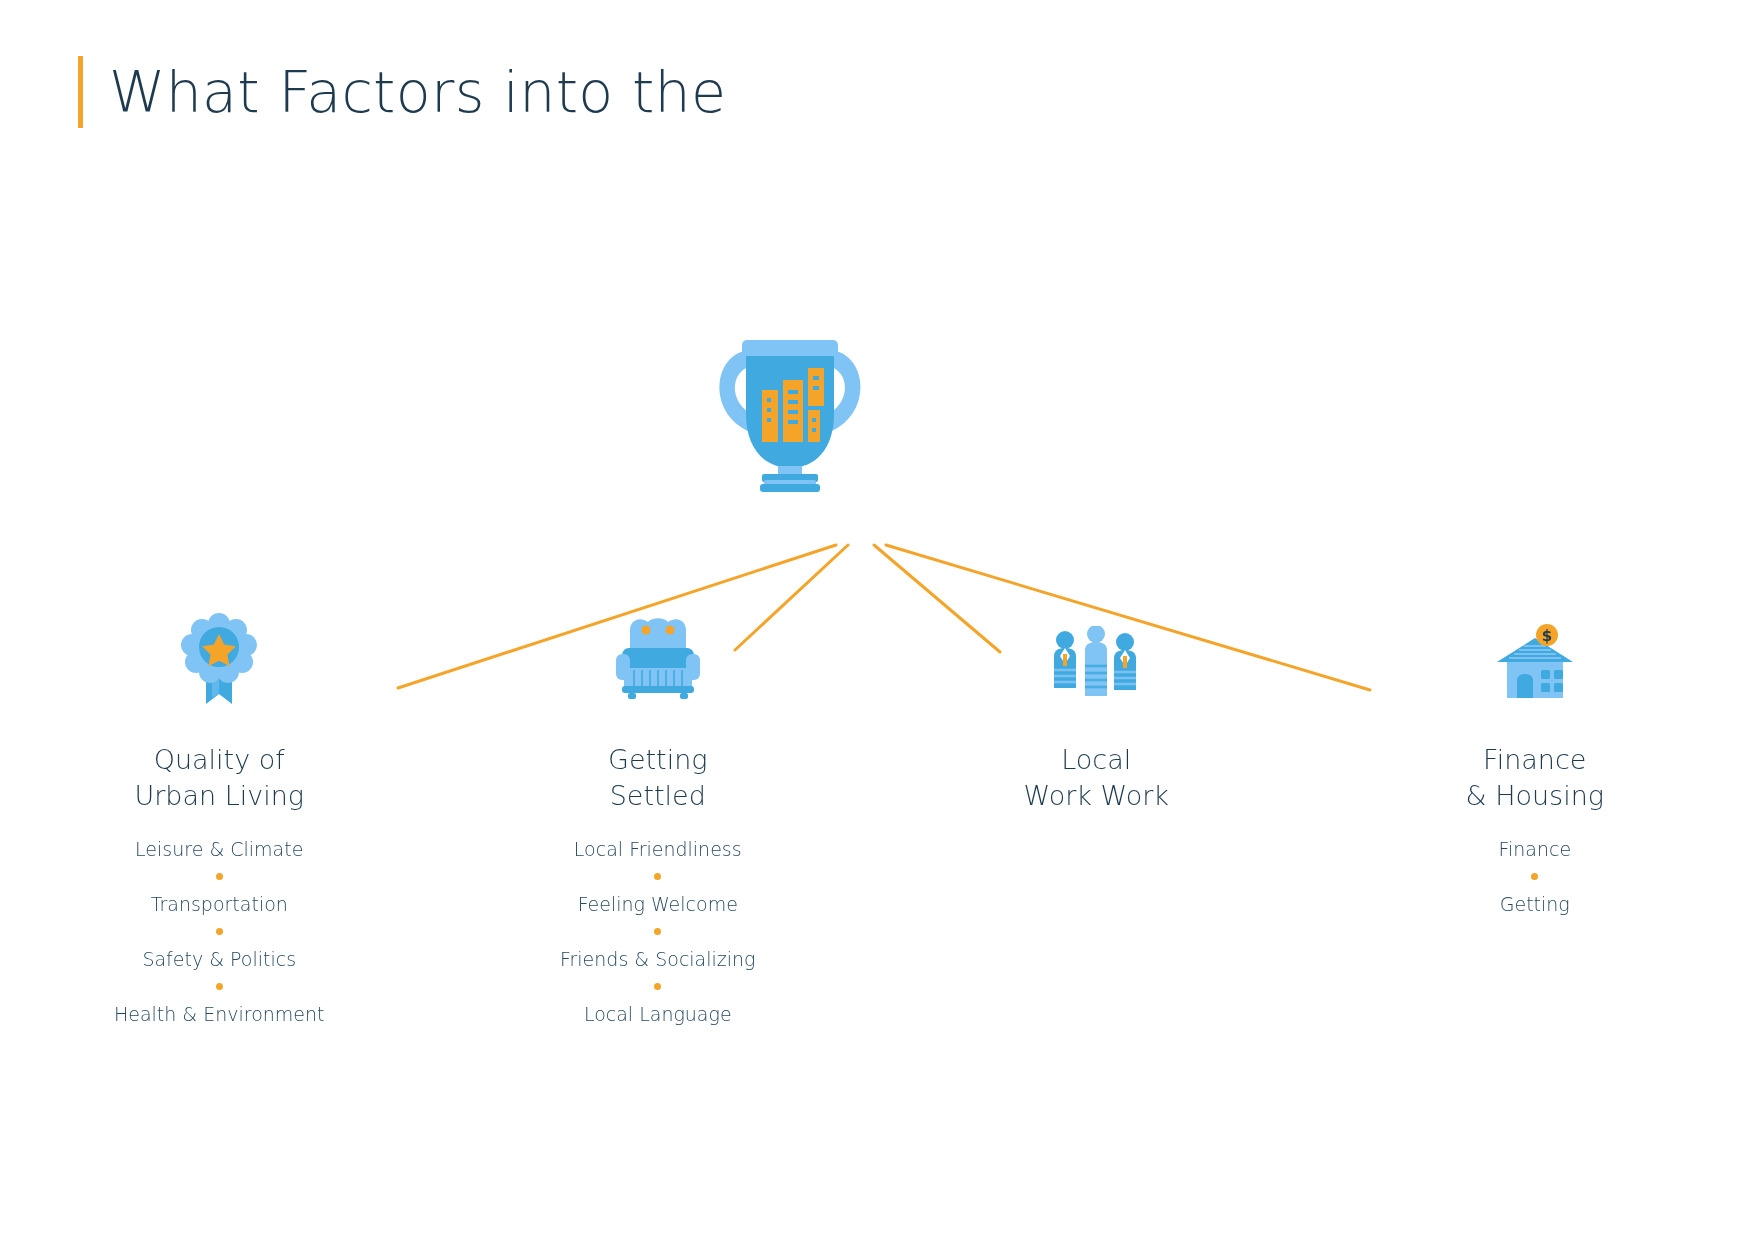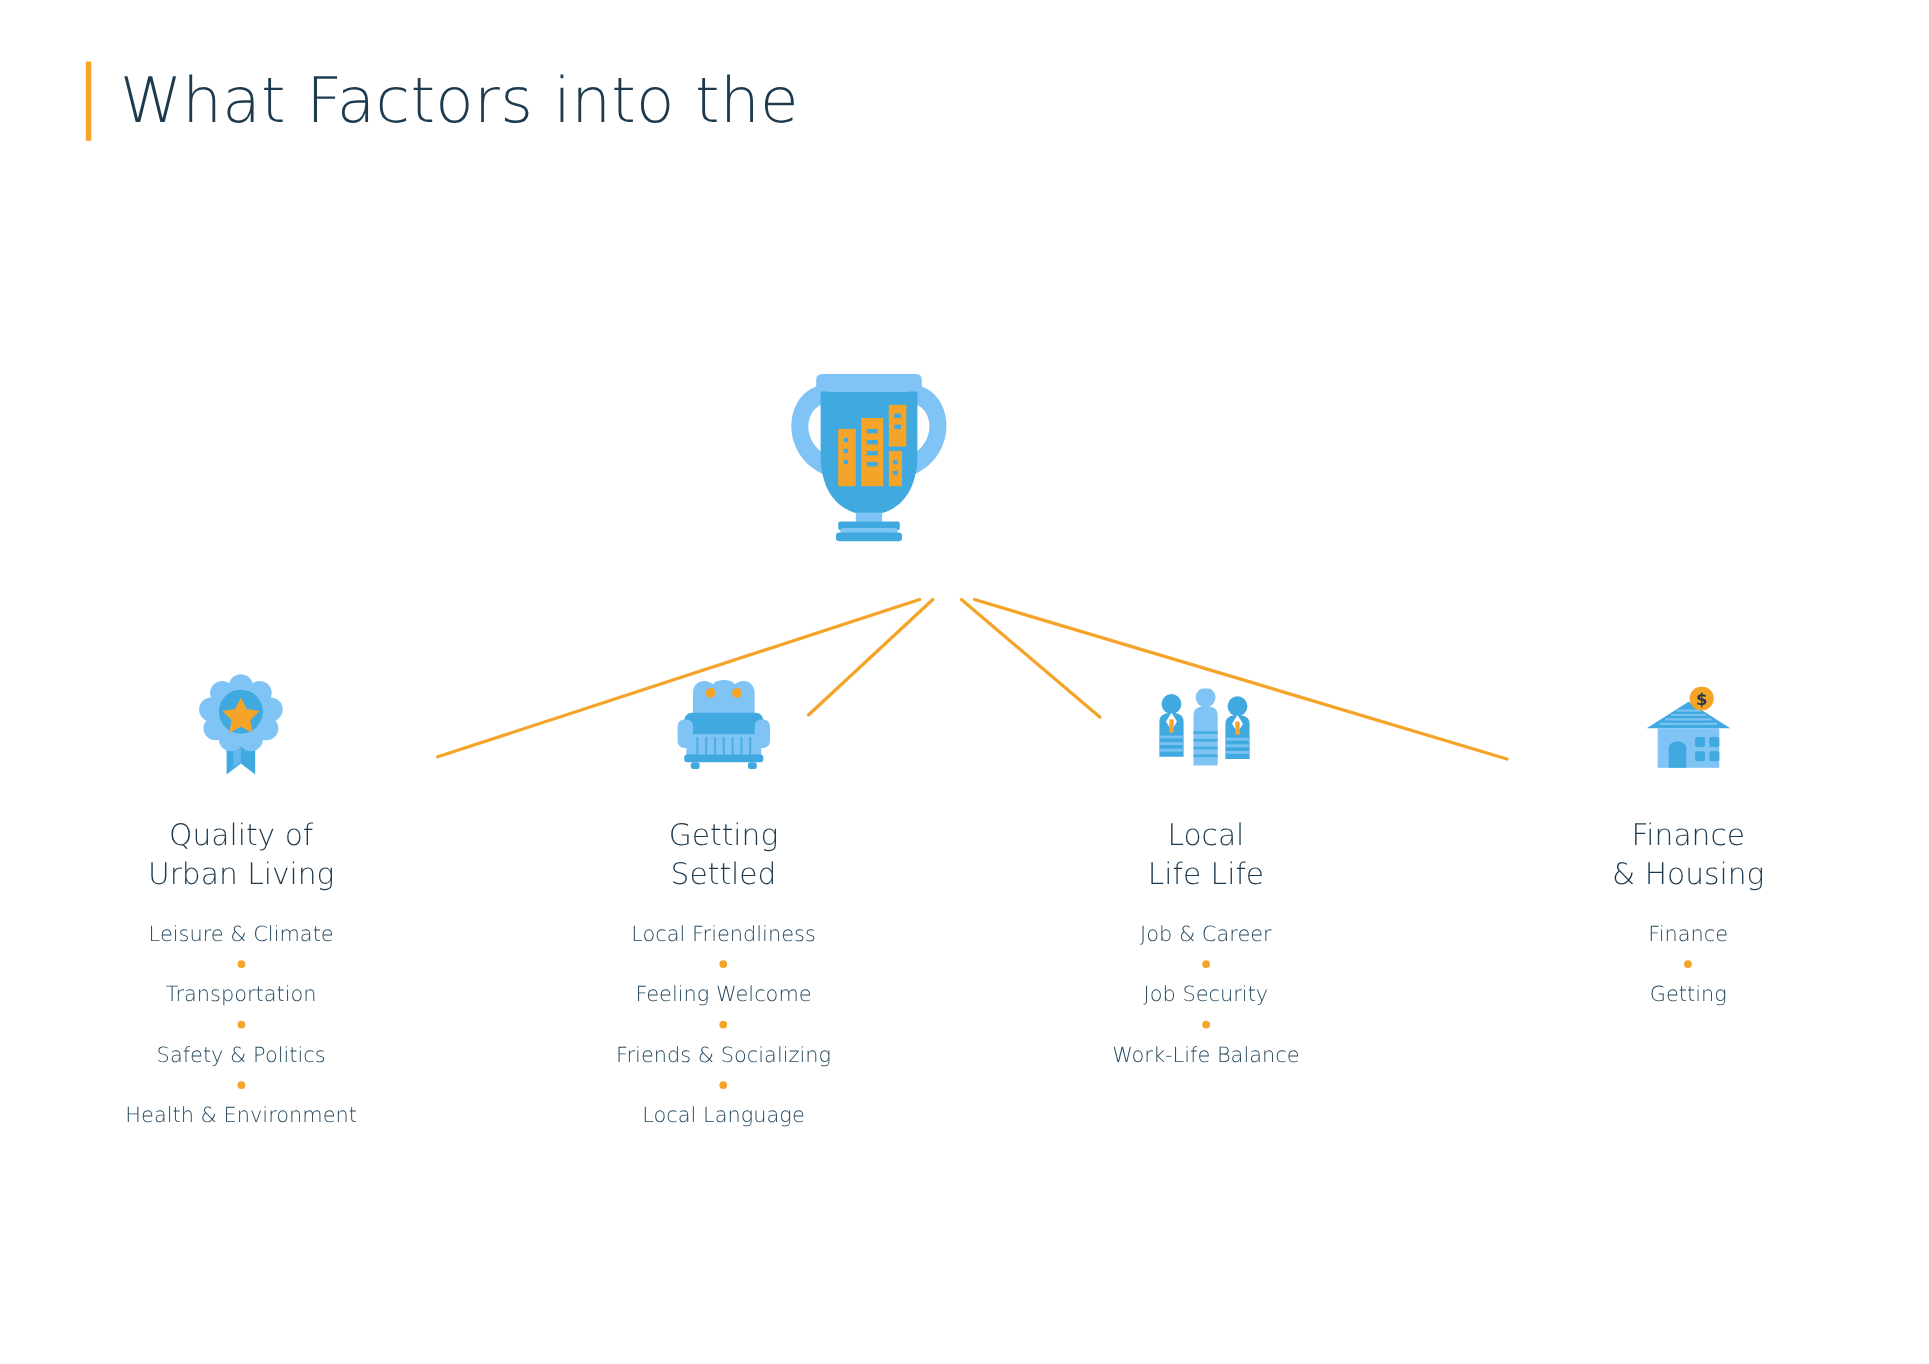--- a/index.html
+++ b/index.html
@@ -289,28 +289,21 @@
         <rect x="74" y="30" width="4" height="12" fill="#F5A42A"></rect>
         <g stroke="#7FC4F5" stroke-width="2.6" opacity="0.9">
           <line x1="65" y1="46" x2="87" y2="46"></line>
             <line x1="65" y1="52" x2="87" y2="52"></line>
           <line x1="65" y1="58" x2="87" y2="58"></line>
         </g>
       </svg>
     </div>
     <div class="col-title">
       <div>Local</div>
-      <div>Life Life</div>
-    </div>
-    <div class="col-items">
-      <div class="col-item">Job &amp; Career</div>
-      <div class="item-sep"></div>
-      <div class="col-item">Job Security</div>
-      <div class="item-sep"></div>
-      <div class="col-item">Work-Life Balance</div>
+      <div>Work Work</div>
     </div>
   </div>
 
   <div class="column">
     <div class="col-icon">
       <svg width="80" height="80" viewBox="0 0 80 80">
 
         <path d="M40 14 L78 38 L2 38 Z" fill="#3FA9E0"></path>
         <g stroke="#7FC4F5" stroke-width="2" opacity="0.95">
           <line x1="14" y1="34" x2="66" y2="34"></line>

